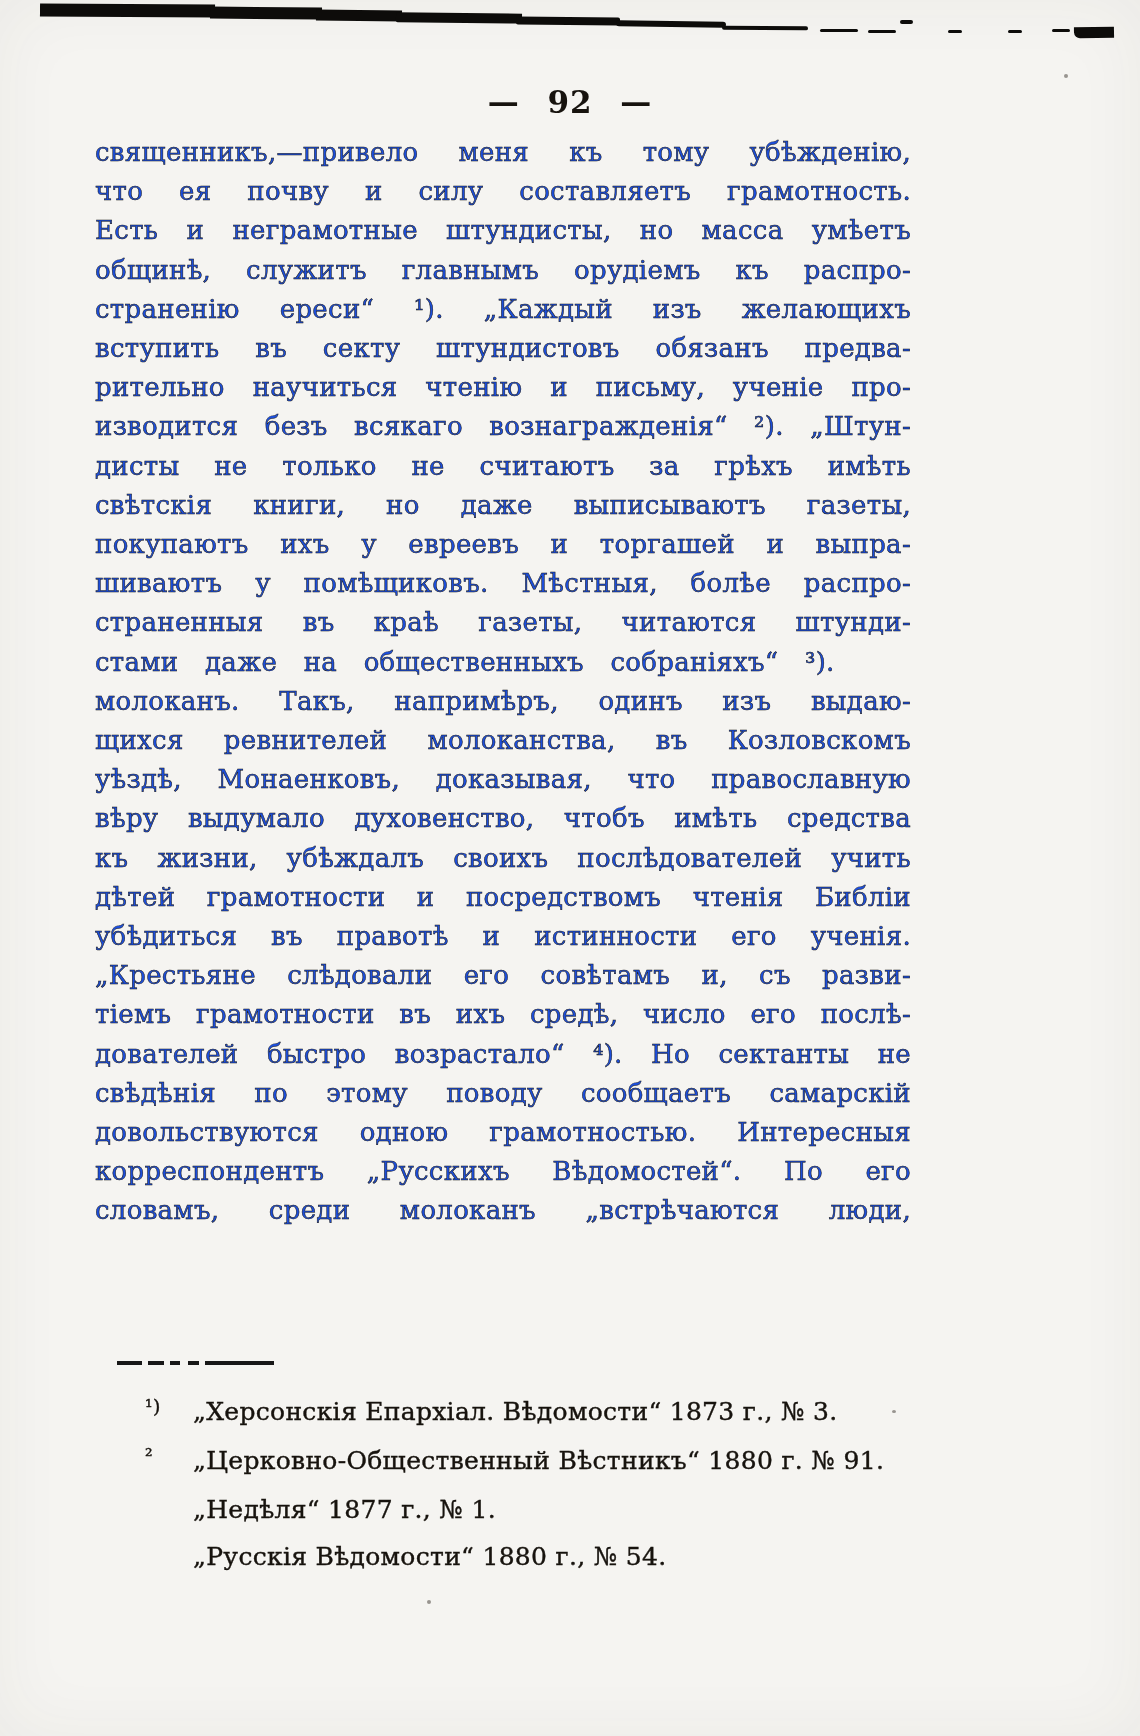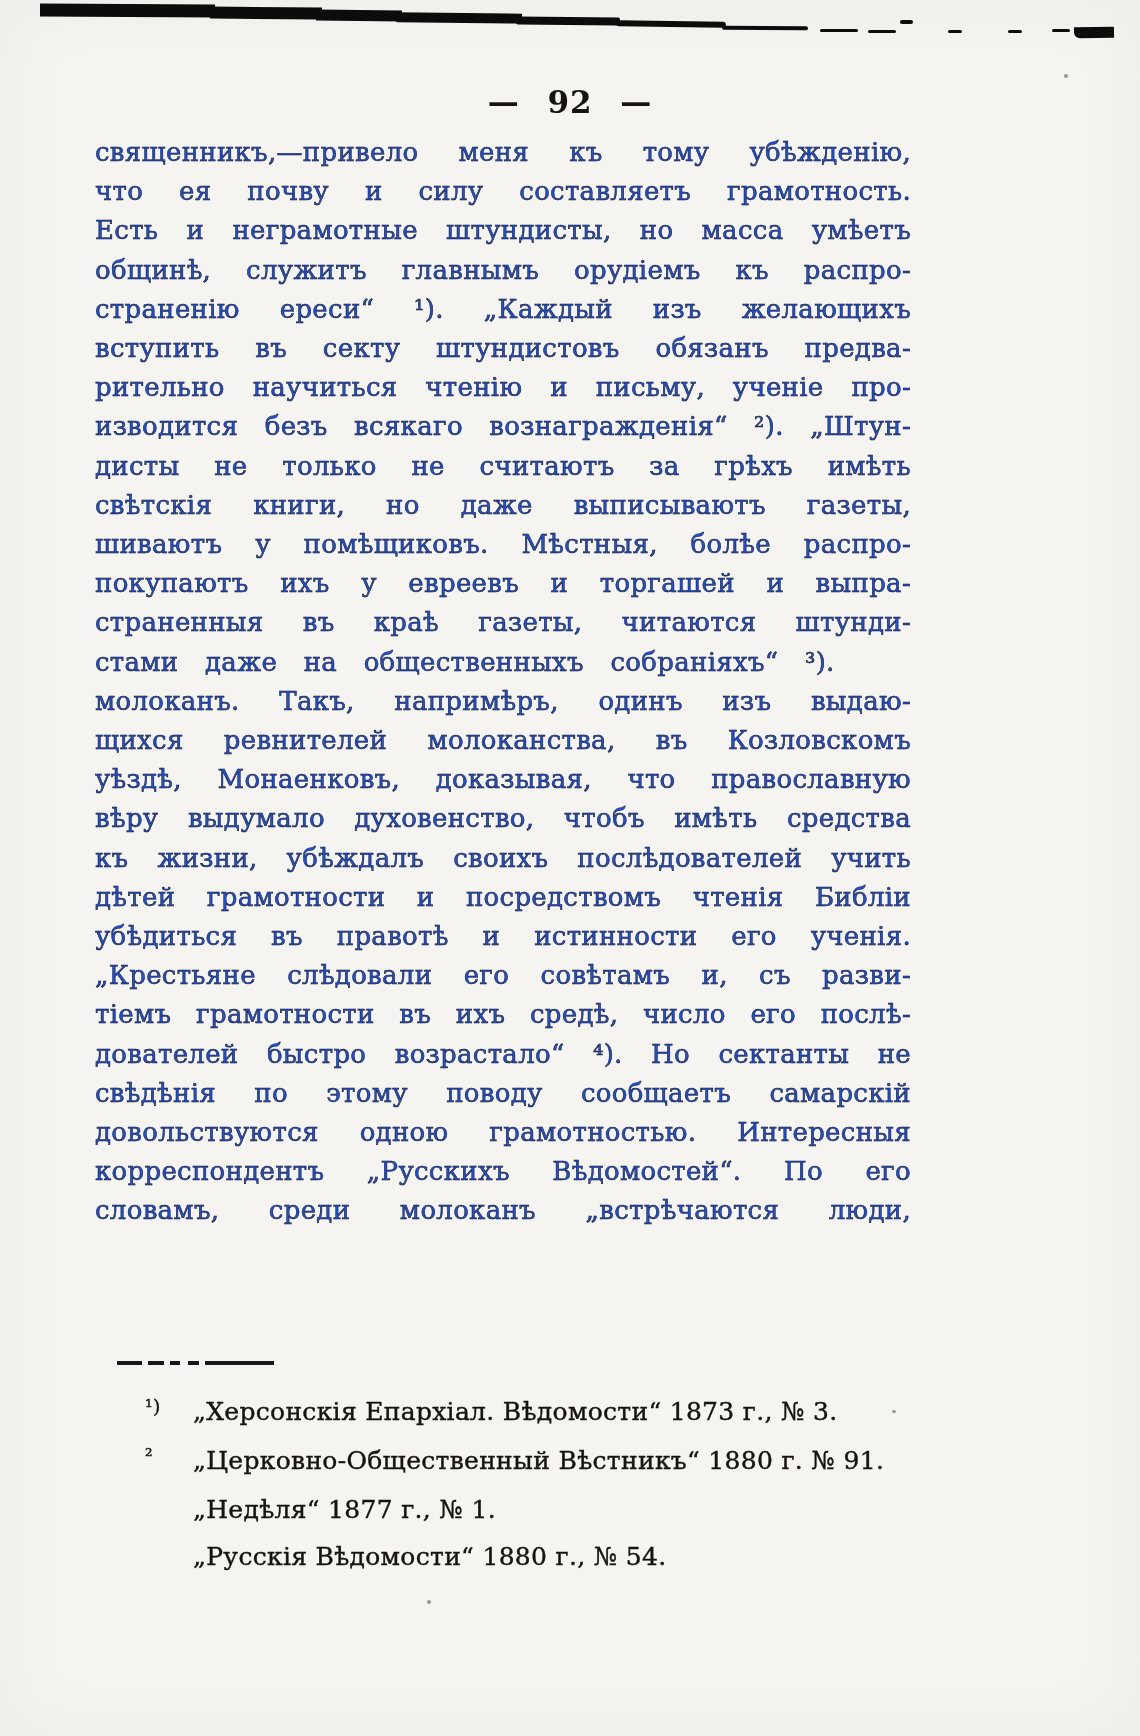--- a/index.html
+++ b/index.html
@@ -129,22 +129,22 @@
       <div class="text-line">священникъ,—привело меня къ тому убѣжденію,</div>
       <div class="text-line">что ея почву и силу составляетъ грамотность.</div>
       <div class="text-line">Есть и неграмотные штундисты, но масса умѣетъ</div>
       <div class="text-line">общинѣ, служитъ главнымъ орудіемъ къ распро-</div>
       <div class="text-line">страненію ереси“ ¹). „Каждый изъ желающихъ</div>
       <div class="text-line">вступить въ секту штундистовъ обязанъ предва-</div>
       <div class="text-line">рительно научиться чтенію и письму, ученіе про-</div>
       <div class="text-line">изводится безъ всякаго вознагражденія“ ²). „Штун-</div>
       <div class="text-line">дисты не только не считаютъ за грѣхъ имѣть</div>
       <div class="text-line">свѣтскія книги, но даже выписываютъ газеты,</div>
+      <div class="text-line">покупаютъ ихъ у евреевъ и торгашей и выпра-</div>
       <div class="text-line">шиваютъ у помѣщиковъ. Мѣстныя, болѣе распро-</div>
-      <div class="text-line">покупаютъ ихъ у евреевъ и торгашей и выпра-</div>
       <div class="text-line">страненныя въ краѣ газеты, читаются штунди-</div>
       <div class="text-line endpara">стами даже на общественныхъ собраніяхъ“ ³).</div>
       <div class="text-line">молоканъ. Такъ, напримѣръ, одинъ изъ выдаю-</div>
       <div class="text-line">щихся ревнителей молоканства, въ Козловскомъ</div>
       <div class="text-line">уѣздѣ, Монаенковъ, доказывая, что православную</div>
       <div class="text-line">вѣру выдумало духовенство, чтобъ имѣть средства</div>
       <div class="text-line">къ жизни, убѣждалъ своихъ послѣдователей учить</div>
       <div class="text-line">дѣтей грамотности и посредствомъ чтенія Библіи</div>
       <div class="text-line">убѣдиться въ правотѣ и истинности его ученія.</div>
       <div class="text-line">„Крестьяне слѣдовали его совѣтамъ и, съ разви-</div>

